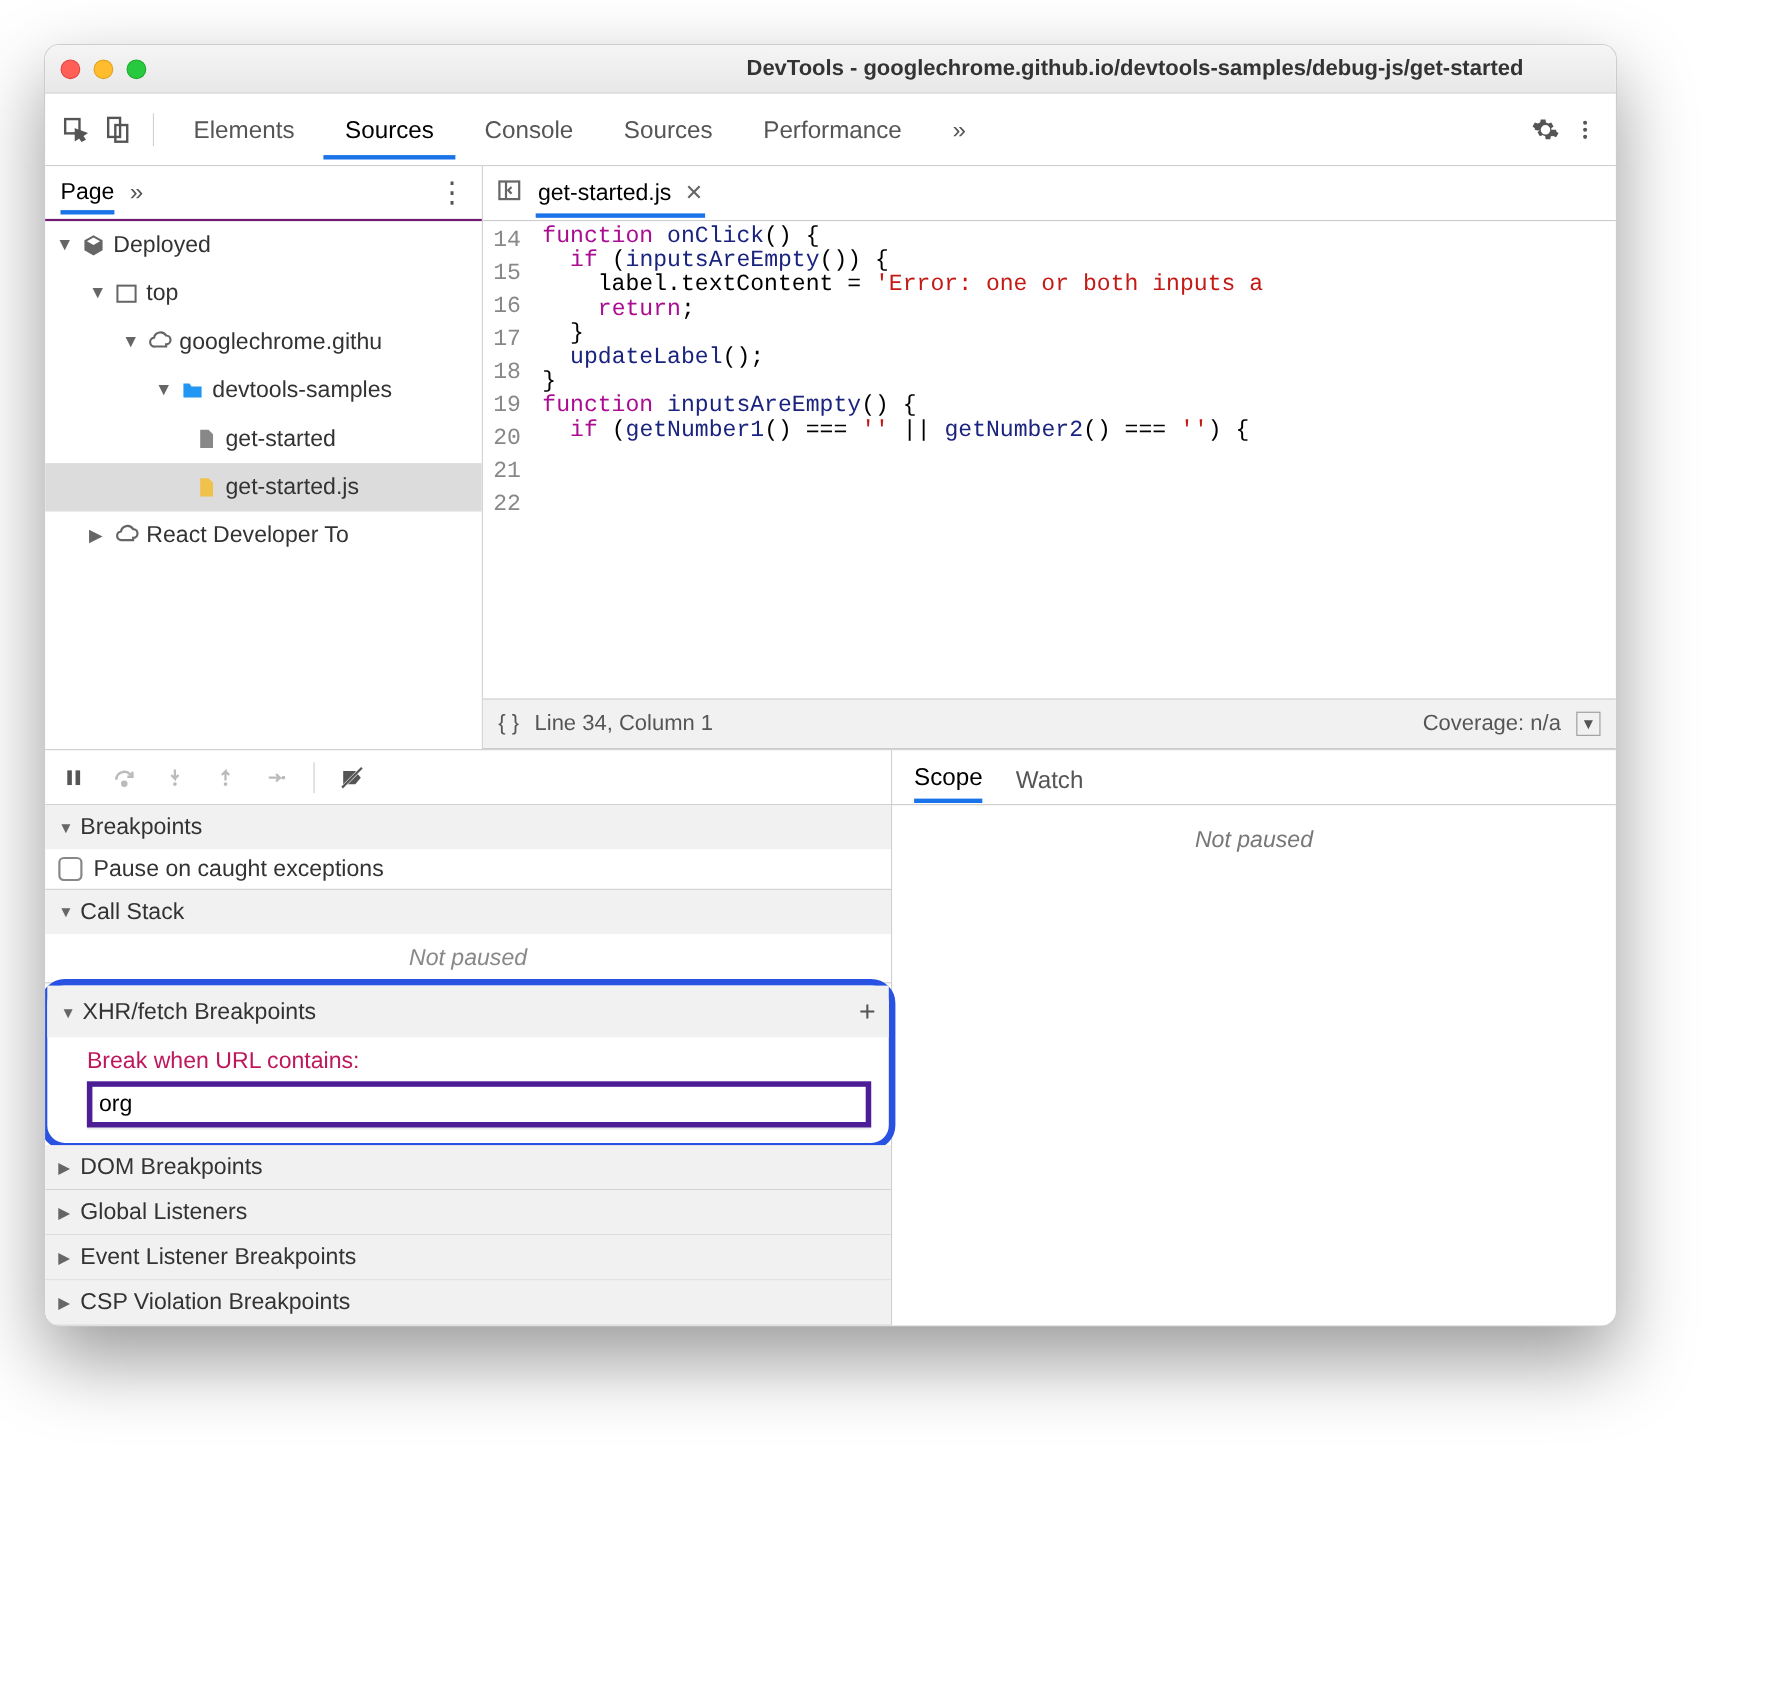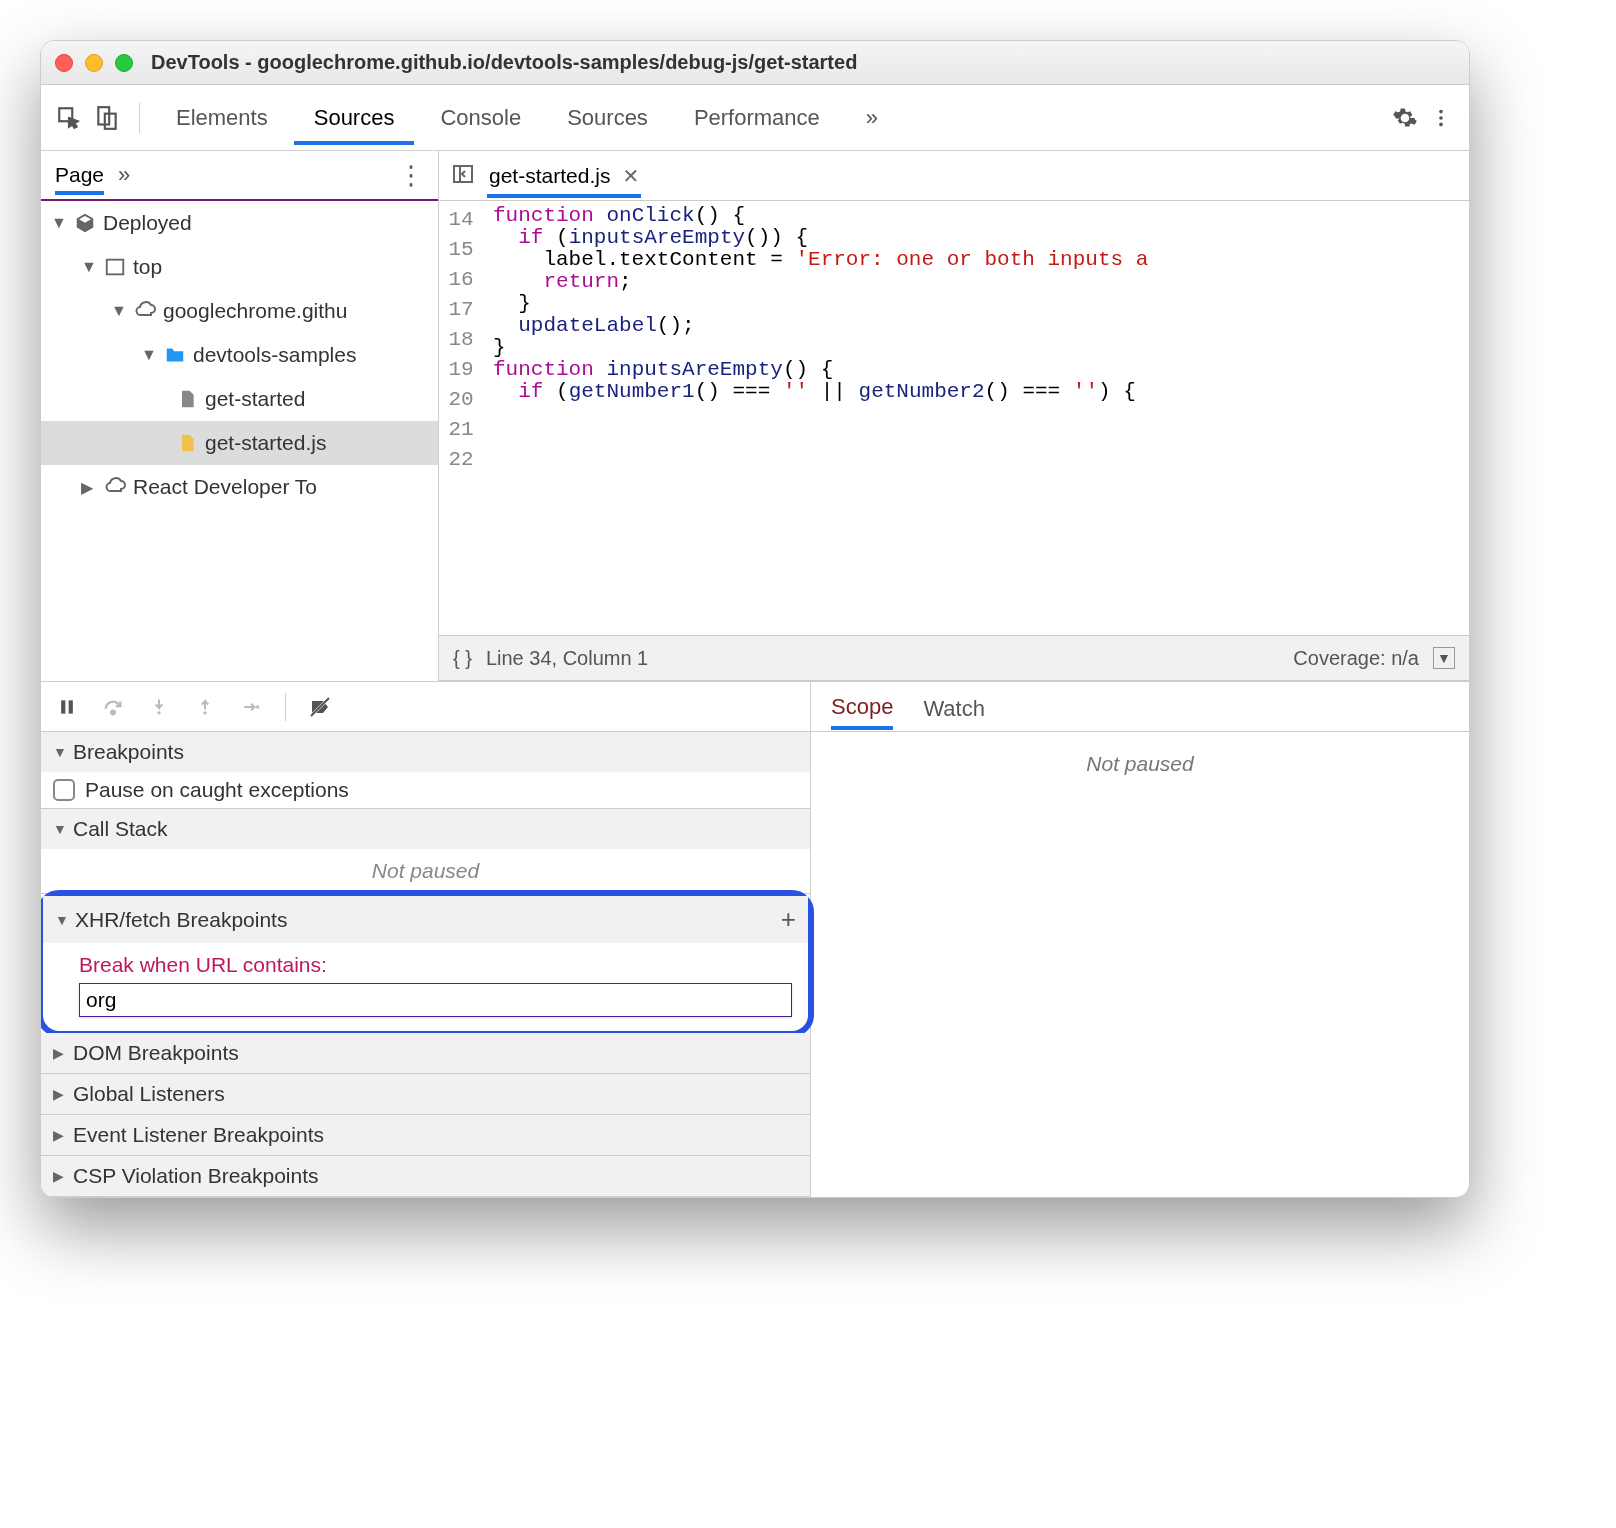--- a/index.html
+++ b/index.html
@@ -27,21 +27,21 @@
   display: flex;
   align-items: center;
   padding: 0 14px;
   border-bottom: 1px solid #ccc;
 }
 .traffic { display: flex; gap: 12px; margin-right: 18px; }
 .dot { width: 18px; height: 18px; border-radius: 50%; }
 .dot.red { background: #ff5f56; border: 1px solid #e0443e; }
 .dot.yellow { background: #ffbd2e; border: 1px solid #dea123; }
 .dot.green { background: #27c93f; border: 1px solid #1aab29; }
-.title { flex: 1; text-align: left; font-size: 20px; color: #333; font-weight: 600; padding-right: 70px; }
+.title { flex: 1; text-align: right; font-size: 20px; color: #333; font-weight: 600; padding-right: 70px; }
 
 .toolbar {
   height: 66px;
   display: flex;
   align-items: center;
   padding: 0 12px;
   border-bottom: 1px solid #d0d0d0;
   gap: 6px;
 }
 .tb-icon { width: 32px; height: 32px; display: flex; align-items: center; justify-content: center; color: #555; cursor: pointer; }
@@ -97,25 +97,25 @@
 .sect-head { background: #f1f1f1; padding: 8px 12px; font-size: 21px; color: #333; display: flex; align-items: center; gap: 6px; }
 .sect-head .arrow { color: #666; font-size: 14px; width: 14px; }
 .sect-head .plus { margin-left: auto; font-size: 26px; color: #555; cursor: pointer; }
 .check-row { display: flex; align-items: center; padding: 6px 12px; gap: 10px; font-size: 21px; color: #333; }
 .checkbox { width: 22px; height: 22px; border: 2px solid #888; border-radius: 5px; }
 .np { text-align: center; font-style: italic; color: #888; padding: 10px 0; font-size: 21px; }
 
 .highlight-box { border: 6px solid #2952e3; border-radius: 22px; margin: -4px; padding: 0; }
 .xhr-body { padding: 10px 16px 14px 36px; }
 .xhr-label { font-size: 21px; color: #be185d; margin-bottom: 6px; }
-.xhr-input { width: 100%; font-size: 21px; padding: 4px 6px; border: 1px solid #4c1d95; box-shadow: 0 1px 2px rgba(0,0,0,0.15); }
+.xhr-input { width: 100%; font-size: 21px; padding: 4px 6px; border: 5px solid #4c1d95; box-shadow: 0 1px 2px rgba(0,0,0,0.15); }
 
 .scope-tabs { height: 50px; display: flex; align-items: center; padding: 0 20px; gap: 30px; border-bottom: 1px solid #ccc; font-size: 22px; }
 .scope-tab { padding: 10px 0 6px; color: #555; }
-.scope-tab.active { color: #7f1d1d; border-bottom: 4px solid #1a73e8; }
+.scope-tab.active { color: #000000; border-bottom: 4px solid #1a73e8; }
 .scope-body { padding: 20px; text-align: center; font-style: italic; color: #777; font-size: 21px; }
 </style>
 </head>
 <body>
 
 <div class="window">
   <div class="titlebar">
     <div class="traffic">
       <div class="dot red"></div>
       <div class="dot yellow"></div>

